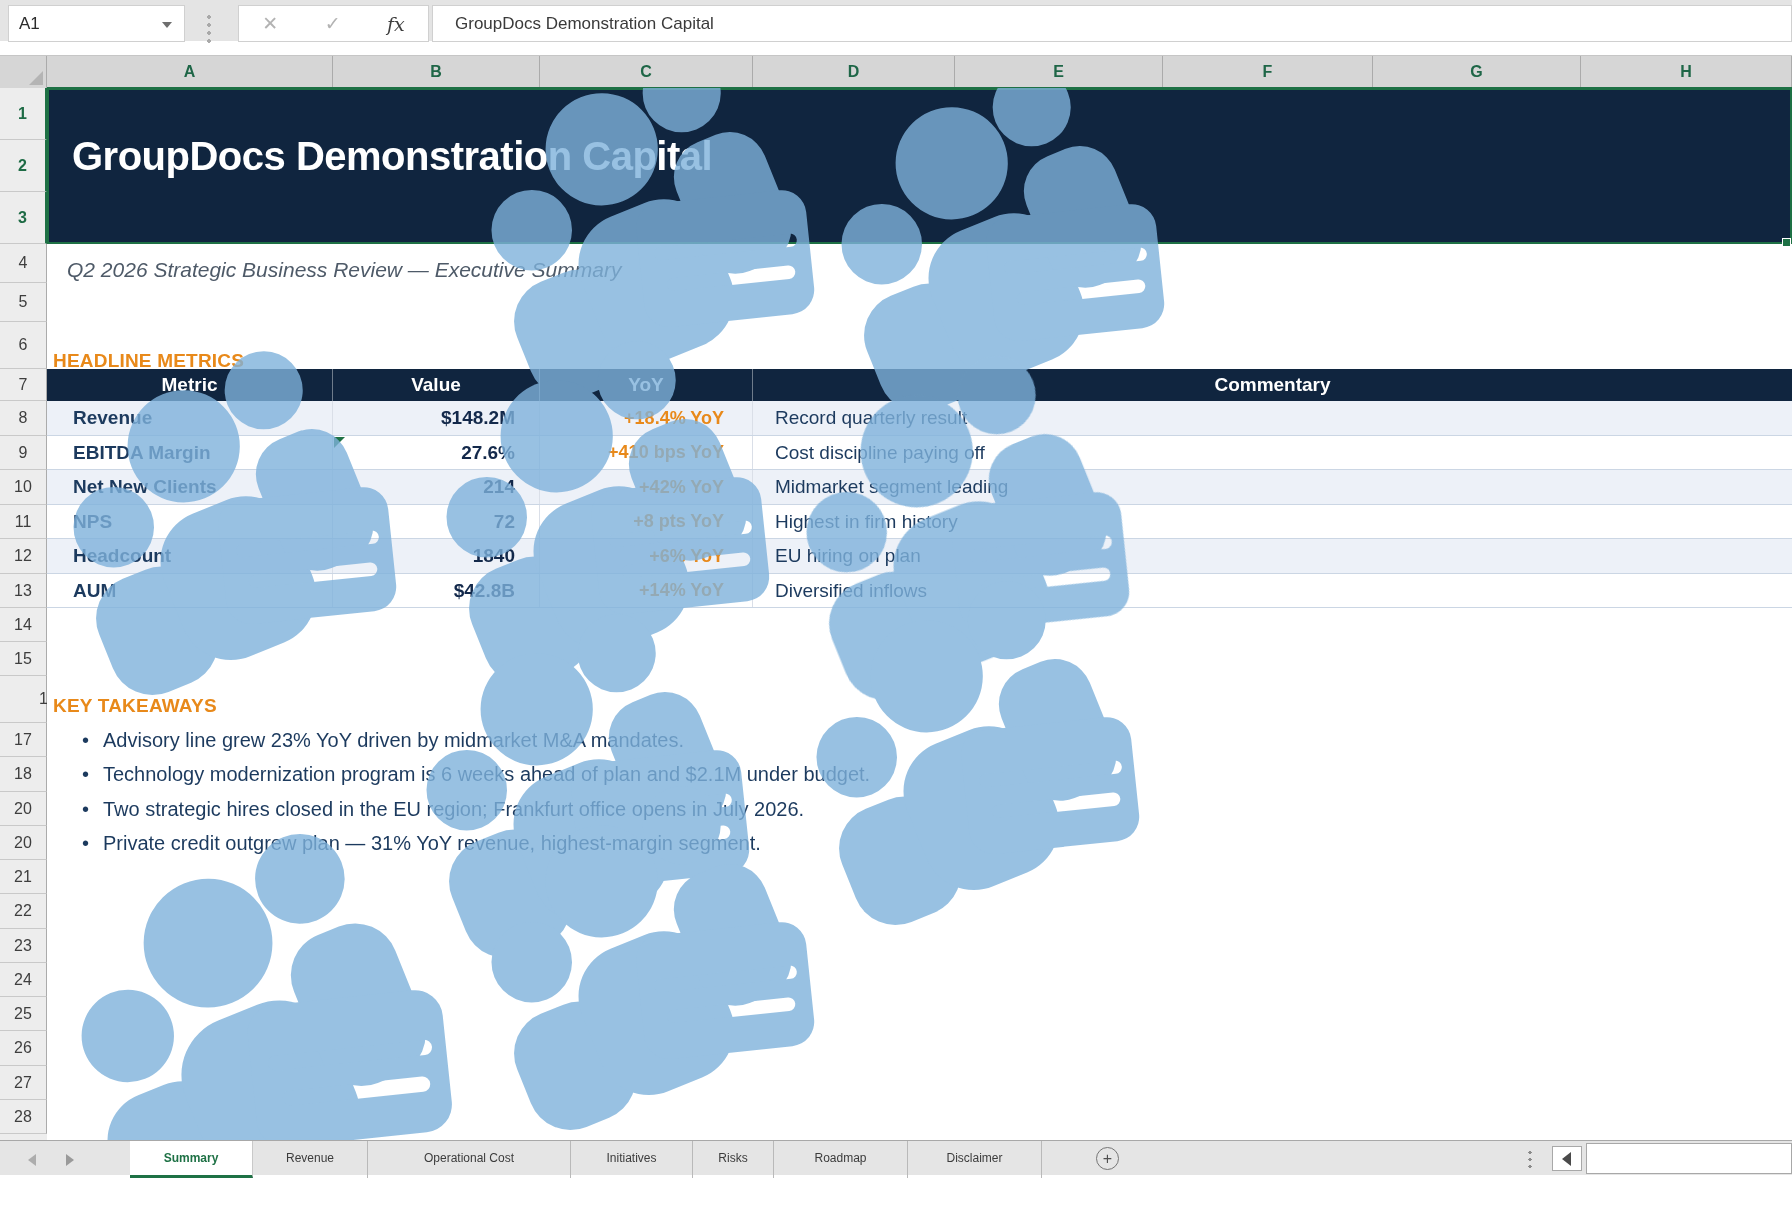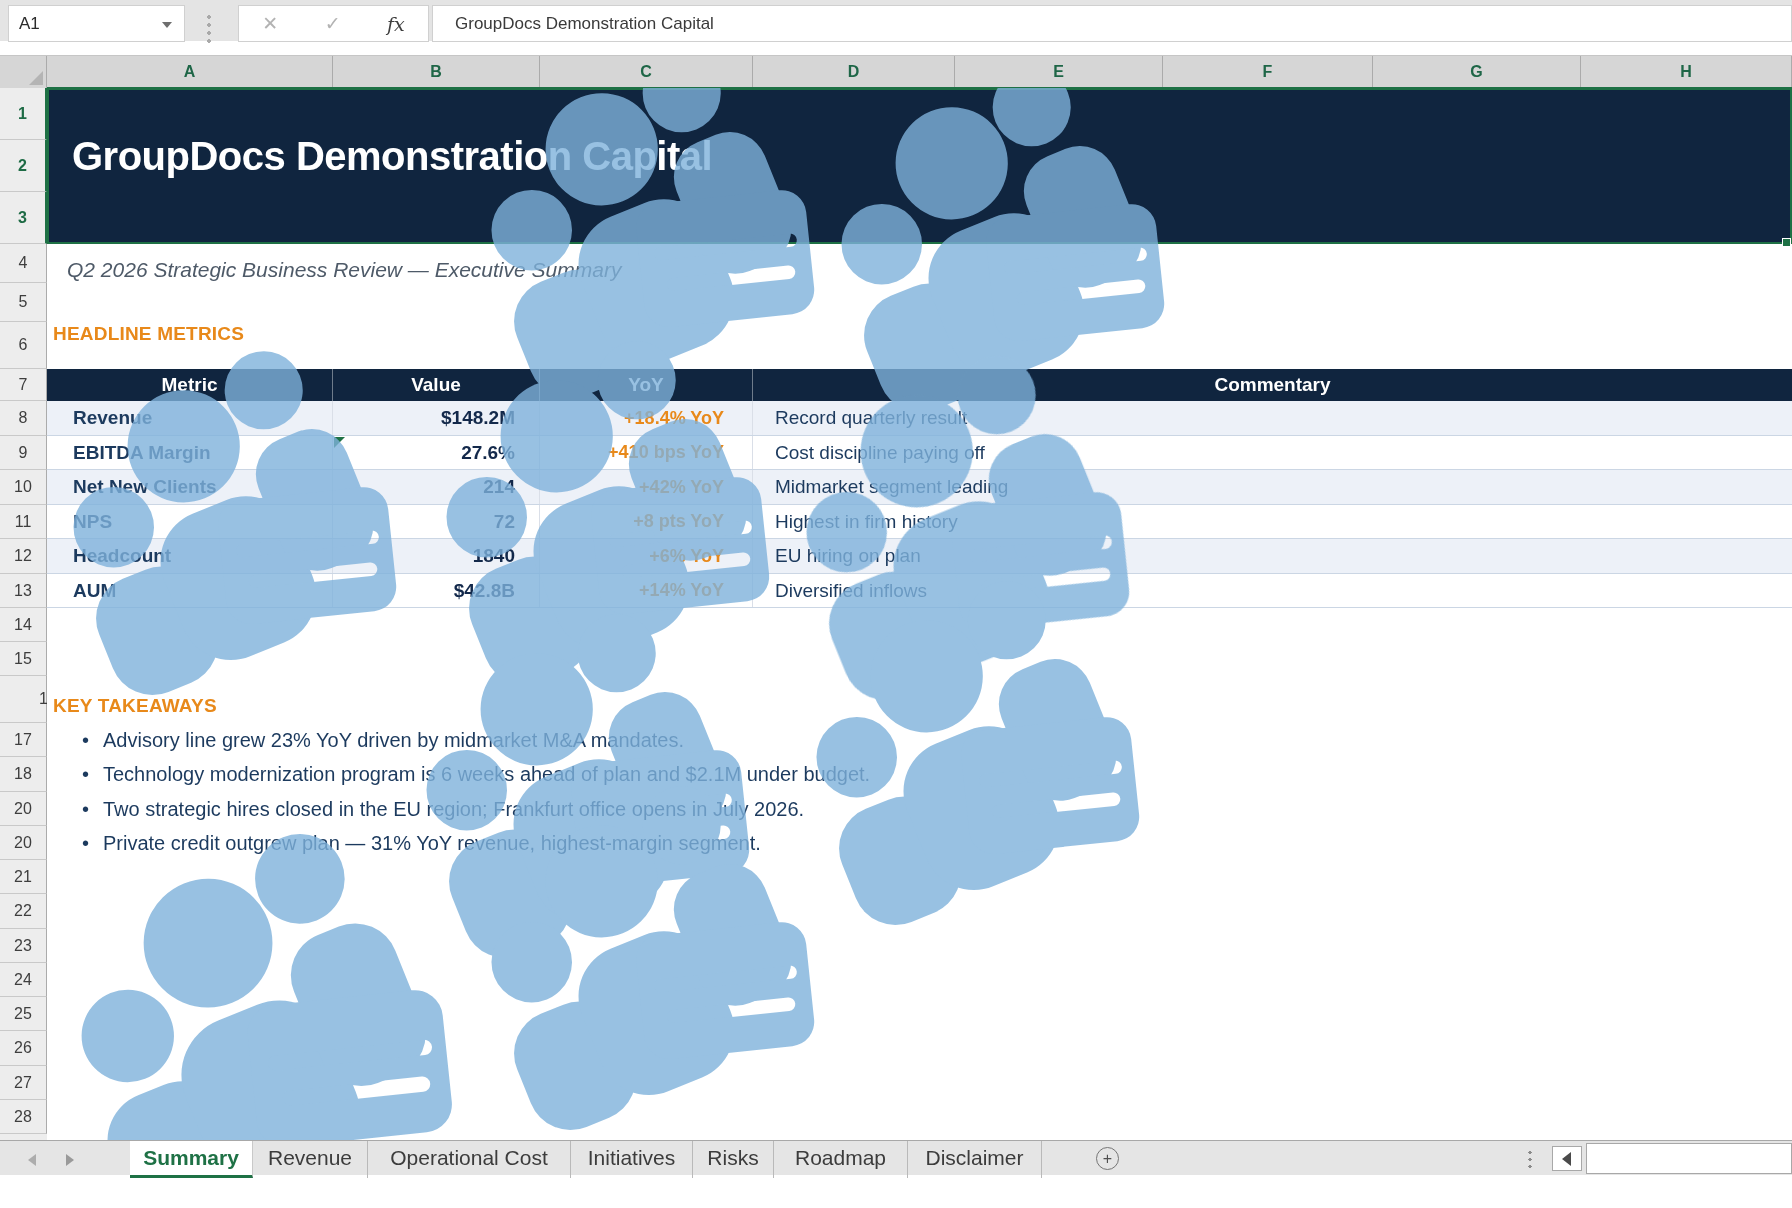--- a/index.html
+++ b/index.html
@@ -39,21 +39,21 @@
     border-bottom:1px solid #C9C9C9; border-right:1px solid #ABABAB; }
   .rowcell.sel { color:#1E6B45; font-weight:600; border-right:2px solid #1E7145; }
   
   .sheet { position:absolute; left:47px; top:88px; width:1745px; height:1052px; background:#fff; overflow:hidden; }
   .banner { position:absolute; left:0; top:0; width:1745px; height:156px; background:var(--navy,#10253F); }
   .sel-border { position:absolute; left:0; top:0; width:1745px; height:156px; border:2px solid #1E7145; }
   .fill-handle { position:absolute; left:1735px; top:150px; width:9px; height:9px; background:#1E7145; border:1px solid #fff; }
   .big-title { position:absolute; left:25px; top:46px; font-size:40px; font-weight:bold; color:#FFFFFF; letter-spacing:-0.5px; white-space:nowrap; }
   .subtitle { position:absolute; left:20px; top:170px; font-size:21px; font-style:italic; color:#4E5A68; white-space:nowrap; }
   .sec-label { position:absolute; left:6px; font-size:19px; font-weight:bold; color:var(--orange,#E8821C); letter-spacing:0.2px; }
-  .sec-label.headline { top:235px; }
+  .sec-label.headline { top:262px; }
   .sec-label.takeaways { top:607px; }
   
   .mtable { position:absolute; left:0; top:281px; width:1745px; }
   .thead { display:flex; height:32px; background:var(--navy,#10253F); }
   .thcell { line-height:32px; text-align:center; font-size:19px; font-weight:bold; color:#ffffff;
     border-right:1px solid rgba(255,255,255,0.4); }
   .thcell:last-child { border-right:none; }
   .trow { display:flex; border-bottom:1px solid #CBD6E4; background:#fff; }
   .trow.band { background:#EDF1F8; }
   .tcell { overflow:hidden; white-space:nowrap; border-right:1px solid #DADFE8; }
@@ -70,21 +70,21 @@
   .bullet-dot { position:absolute; left:35px; }
   .bullet-text { position:absolute; left:56px; }
   
   .wm { position:absolute; left:47px; top:88px; width:1745px; height:1052px; pointer-events:none; z-index:40; overflow:hidden; }
   
   .tabbar { position:absolute; left:0; top:1140px; width:1792px; height:35px; background:#E5E5E5; border-top:1px solid #A8A8A8; }
   .nav-arrow { position:absolute; top:13px; width:0; height:0; }
   .nav-left  { left:28px; border-top:6px solid transparent; border-bottom:6px solid transparent; border-right:8px solid #ADADAD; }
   .nav-right { left:66px; border-top:6px solid transparent; border-bottom:6px solid transparent; border-left:8px solid #9A9A9A; }
   .tabs { position:absolute; left:130px; top:0; height:34px; display:flex; }
-  .tab { height:37px; line-height:34px; text-align:center; font-size:21px; color:#3C3C3C;
+  .tab { height:37px; line-height:34px; text-align:center; font-size:12px; color:#3C3C3C;
     border-right:1px solid #B9B9B9; background:transparent; cursor:default; }
   .tab:first-child { border-left:1px solid #B9B9B9; }
   .tab.selected { background:#fff; color:#1E7145; font-weight:bold; border-bottom:3px solid #1E7145; border-left:none; border-right:1px solid #C9C9C9; }
   .plus-btn { position:absolute; left:1096px; top:6px; width:23px; height:23px; border:1px solid #757575; border-radius:50%;
     text-align:center; line-height:21px; font-size:16px; color:#4F4F4F; background:transparent; }
   .tb-dots { position:absolute; left:1528px; top:8px; width:4px; height:20px;
     background-image:radial-gradient(circle, #8B8B8B 1.6px, transparent 1.7px); background-size:4px 7px; background-repeat:repeat-y; }
   .sb-btn { position:absolute; left:1552px; top:5px; width:30px; height:25px; background:#fff; border:1px solid #A8A8A8; }
   .sb-btn .arr { position:absolute; left:9px; top:5px; width:0; height:0;
     border-top:7px solid transparent; border-bottom:7px solid transparent; border-right:9px solid #4A4A4A; }

